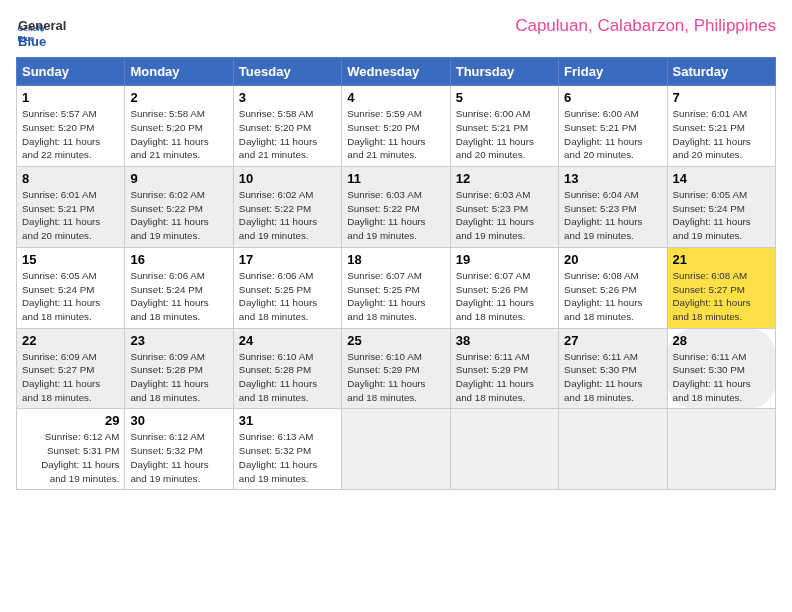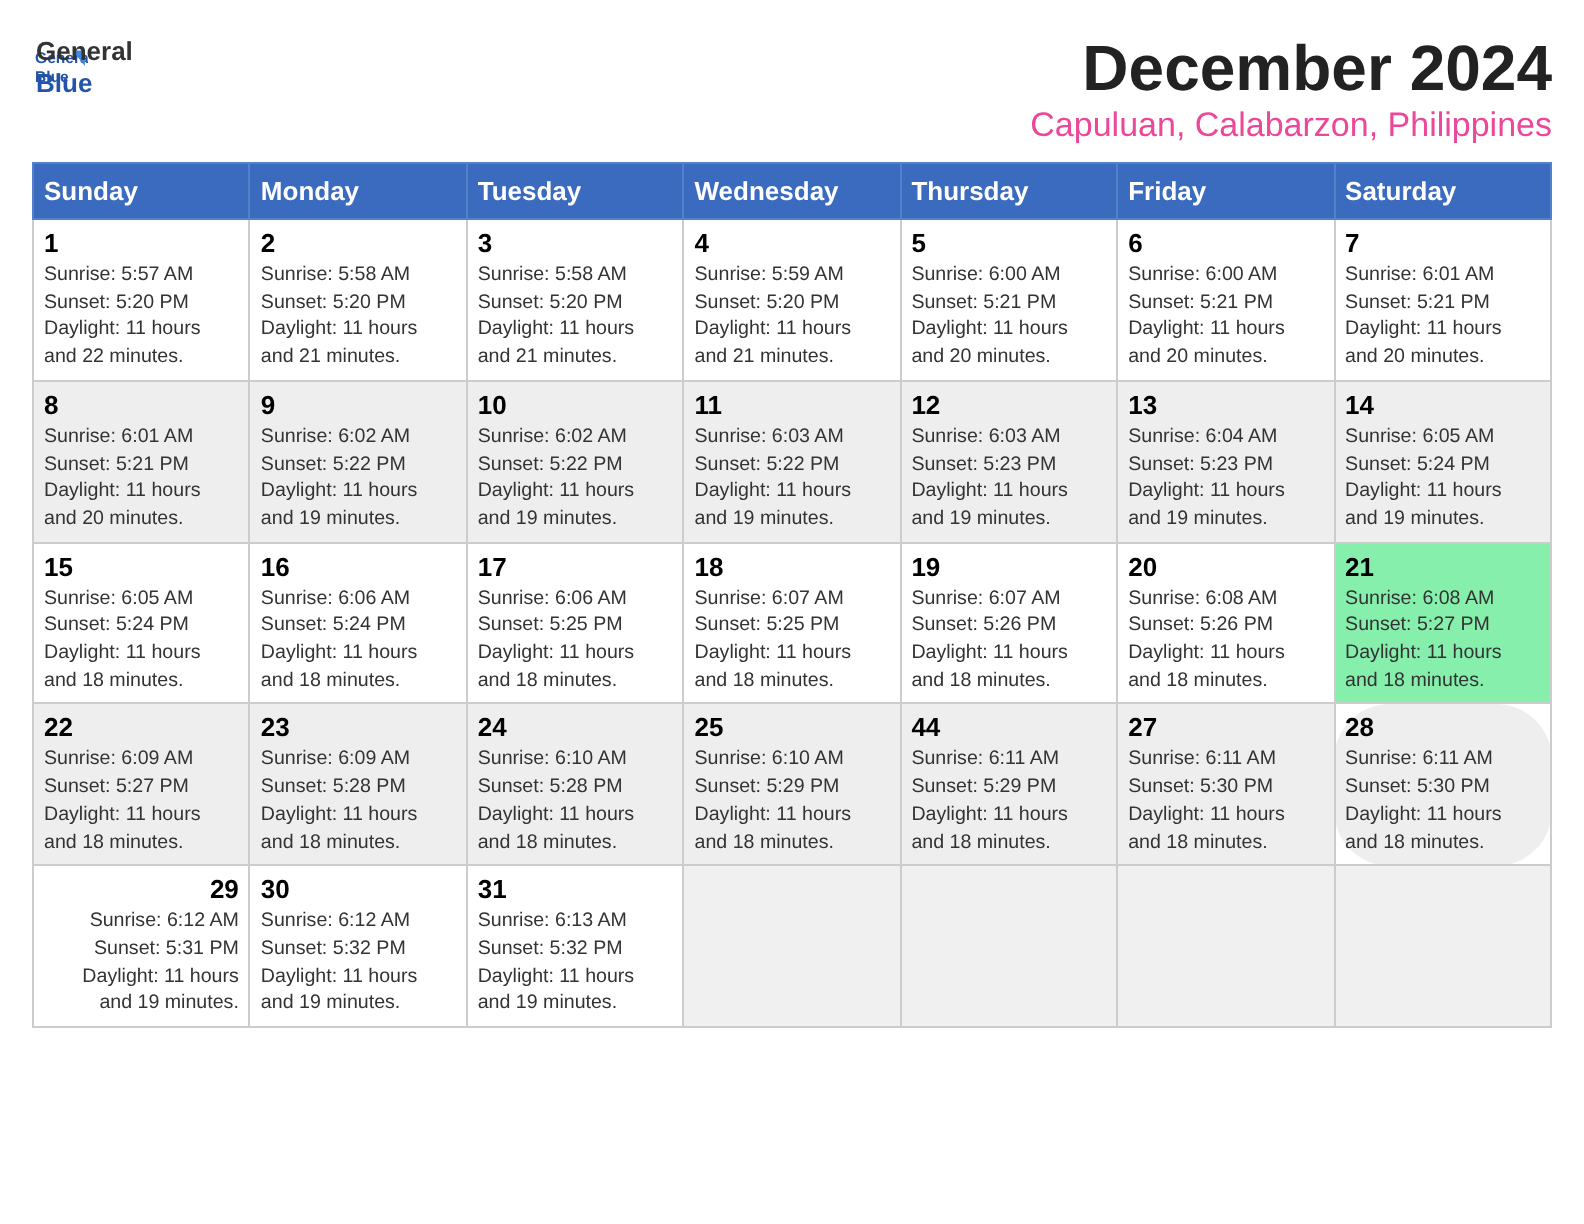--- a/index.html
+++ b/index.html
@@ -86,21 +86,20 @@
       <text x="2" y="16" font-size="10" font-weight="bold" fill="#2255aa" font-family="Arial">General</text>
       <text x="2" y="28" font-size="10" font-weight="bold" fill="#2255aa" font-family="Arial">Blue</text>
       <polygon points="26,8 34,8 34,18" fill="#4488dd"></polygon>
     </svg>
     <div style="margin-left:-28px; margin-top:2px;">
       <div style="font-size:13px;font-weight:bold;color:#333;line-height:1.2;">General</div>
       <div style="font-size:13px;font-weight:bold;color:#2255aa;line-height:1.2;">Blue</div>
     </div>
   </div>
   <div class="title-block">
-    <h1>December 2024</h1>
     <p>Capuluan, Calabarzon, Philippines</p>
   </div>
 </div>
 
 <table>
   <thead>
     <tr>
         <th>Sunday</th>
         <th>Monday</th>
         <th>Tuesday</th>
@@ -249,21 +248,21 @@
 Daylight: 11 hours
 and 18 minutes.</div>
         </td>
         <td style="background: rgb(255, 255, 255);">
           <div class="day-num">20</div>
           <div class="day-info" style="white-space: pre-line;">Sunrise: 6:08 AM
 Sunset: 5:26 PM
 Daylight: 11 hours
 and 18 minutes.</div>
         </td>
-        <td style="background: #86efac;">
+        <td style="background: #fde047;">
           <div class="day-num">21</div>
           <div class="day-info" style="white-space: pre-line;">Sunrise: 6:08 AM
 Sunset: 5:27 PM
 Daylight: 11 hours
 and 18 minutes.</div>
         </td>
       </tr>
       <tr>
         <td style="background: rgb(238, 238, 238);">
           <div class="day-num">22</div>
@@ -287,21 +286,21 @@
 and 18 minutes.</div>
         </td>
         <td style="background: rgb(238, 238, 238);">
           <div class="day-num">25</div>
           <div class="day-info" style="white-space: pre-line;">Sunrise: 6:10 AM
 Sunset: 5:29 PM
 Daylight: 11 hours
 and 18 minutes.</div>
         </td>
         <td style="background: rgb(238, 238, 238);">
-          <div class="day-num">44</div>
+          <div class="day-num">38</div>
           <div class="day-info" style="white-space: pre-line;">Sunrise: 6:11 AM
 Sunset: 5:29 PM
 Daylight: 11 hours
 and 18 minutes.</div>
         </td>
         <td style="background: rgb(238, 238, 238);">
           <div class="day-num">27</div>
           <div class="day-info" style="white-space: pre-line;">Sunrise: 6:11 AM
 Sunset: 5:30 PM
 Daylight: 11 hours

